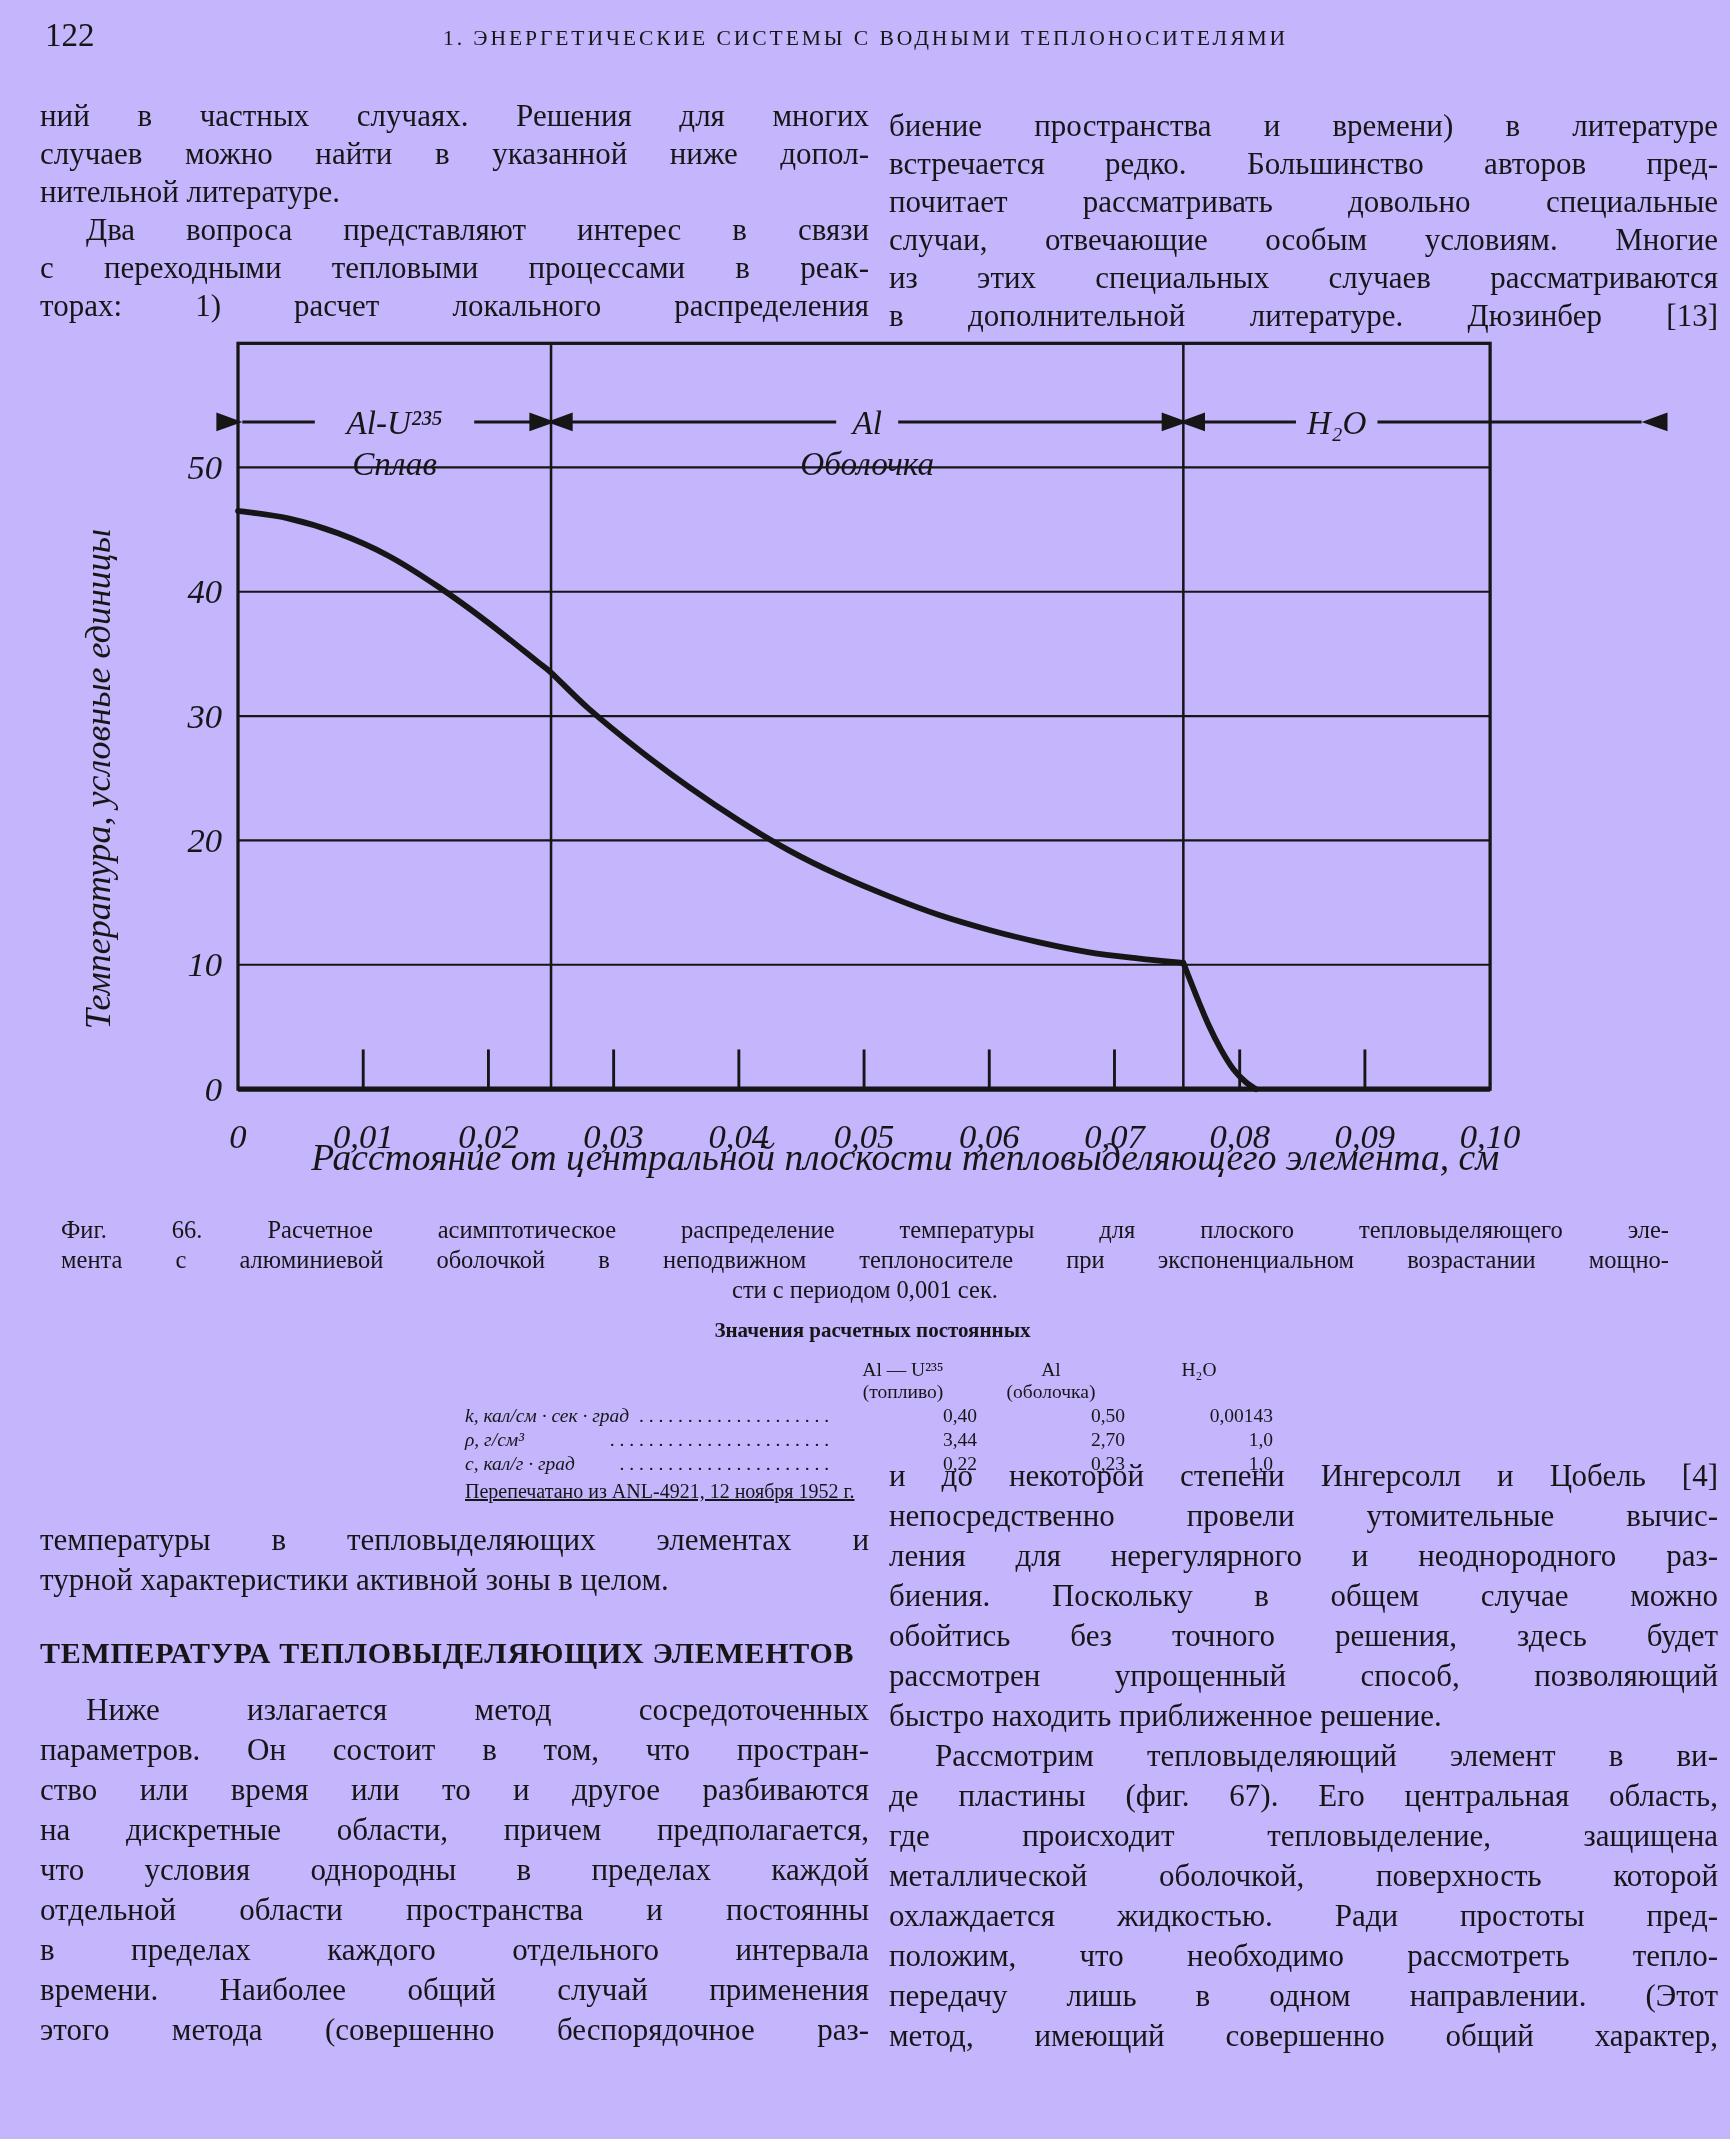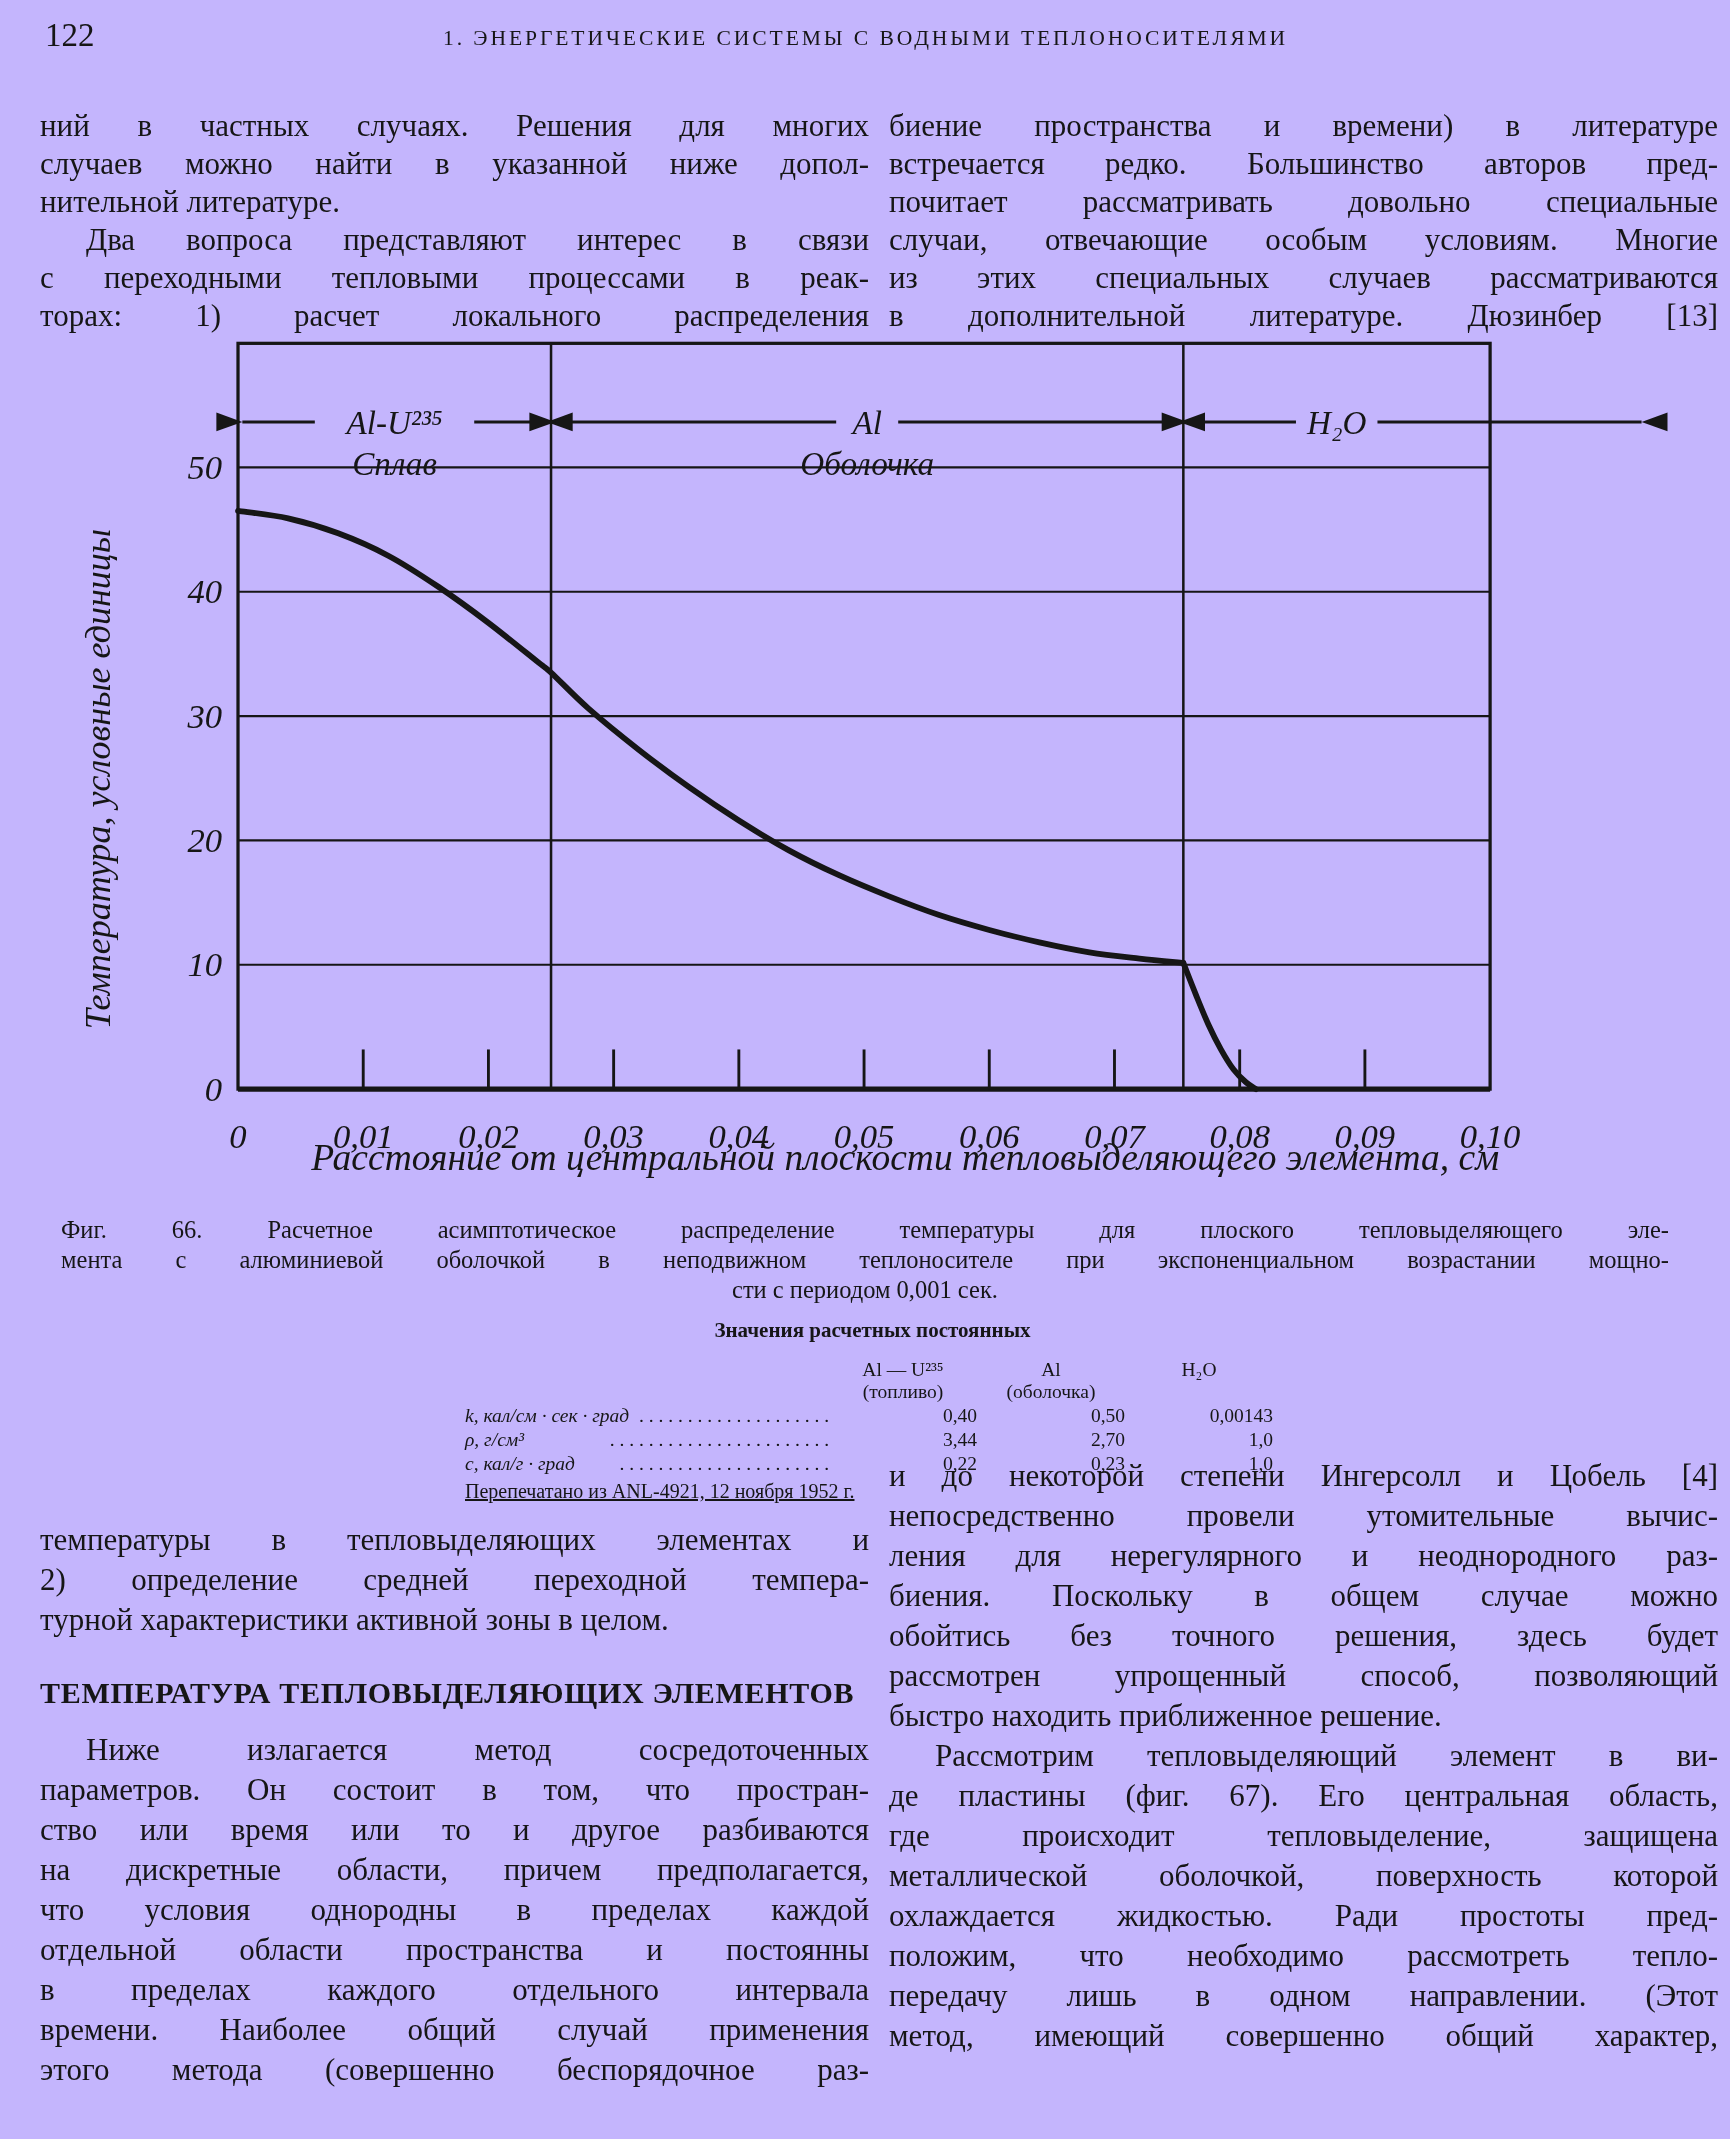--- a/index.html
+++ b/index.html
@@ -6,21 +6,21 @@
   .page{position:relative;width:1731px;height:2140px;background:#c4b5fd;color:#161616;
         font-family:"Liberation Serif","DejaVu Serif",serif;overflow:hidden;}
   .pagenum{position:absolute;left:45px;top:17.3px;font-size:33px;}
   .runhead{position:absolute;left:0;top:26px;width:1731px;text-align:center;
            font-size:21.6px;letter-spacing:2.9px;}
   .colblock{position:absolute;font-size:31px;}
   .bl{line-height:38px;text-align:justify;text-align-last:justify;white-space:normal;}
   .cols-bottom .bl{line-height:40px;}
   .bl.l{text-align-last:left;}
   .bl.i{text-indent:46px;}
-  #tl{left:40px;top:107px;width:829px;}
+  #tl{left:40px;top:97px;width:829px;}
   #tr{left:889px;top:107px;width:829px;}
   #bl1{left:40px;top:1520px;width:829px;}
   #br1{left:889px;top:1456px;width:829px;}
   .sechead{font-size:30px;font-weight:bold;letter-spacing:0.7px;line-height:36px;
            margin-top:35px;margin-bottom:19px;text-align:left;text-align-last:left;}
   svg{position:absolute;left:0;top:0;}
   .cap{position:absolute;left:61px;top:1215px;width:1608px;font-size:24.5px;}
   .cap .bl{line-height:30px;font-size:24.5px;}
   .cap .bl.c{text-align:center;text-align-last:center;}
   .tablewrap{position:absolute;left:465px;top:1318px;width:815px;font-size:19.5px;}
@@ -172,21 +172,20 @@
           <div class="tval">0,23</div>
           <div class="tval">1,0</div>
         </div>
       </div>
     <div class="tfoot">Перепечатано из ANL-4921, 12 ноября 1952 г.</div>
   </div>
 
   <div id="bl1" class="colblock cols-bottom">
     <div>
         <div class="bl">температуры в тепловыделяющих элементах и</div>
-        <div class="bl">2) определение средней переходной темпера-</div>
         <div class="bl l">турной характеристики активной зоны в целом.</div>
       </div>
     <div class="sechead">ТЕМПЕРАТУРА ТЕПЛОВЫДЕЛЯЮЩИХ ЭЛЕМЕНТОВ</div>
     <div>
         <div class="bl i">Ниже излагается метод сосредоточенных</div>
         <div class="bl">параметров. Он состоит в том, что простран-</div>
         <div class="bl">ство или время или то и другое разбиваются</div>
         <div class="bl">на дискретные области, причем предполагается,</div>
         <div class="bl">что условия однородны в пределах каждой</div>
         <div class="bl">отдельной области пространства и постоянны</div>

